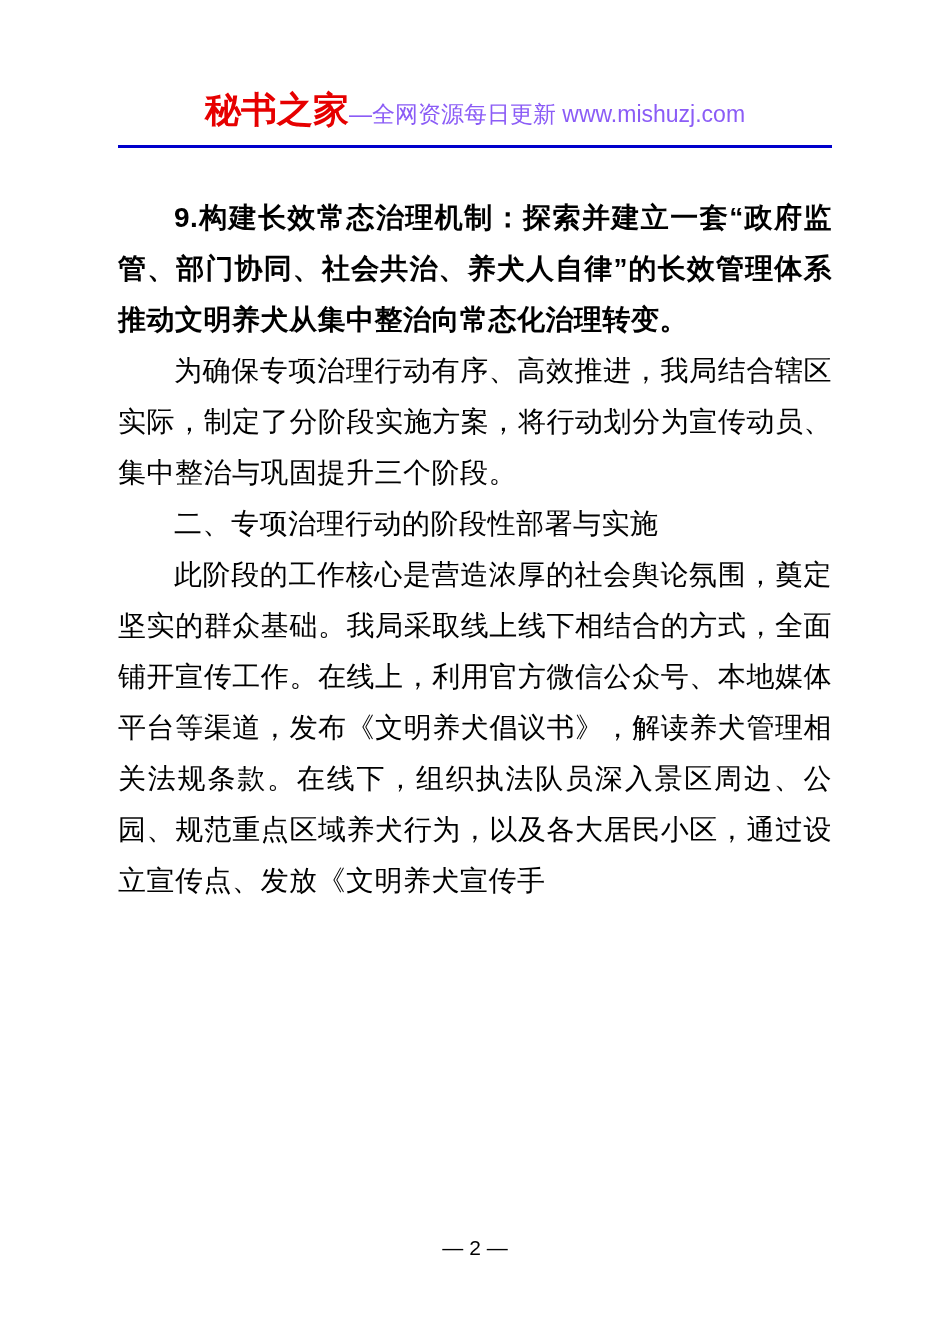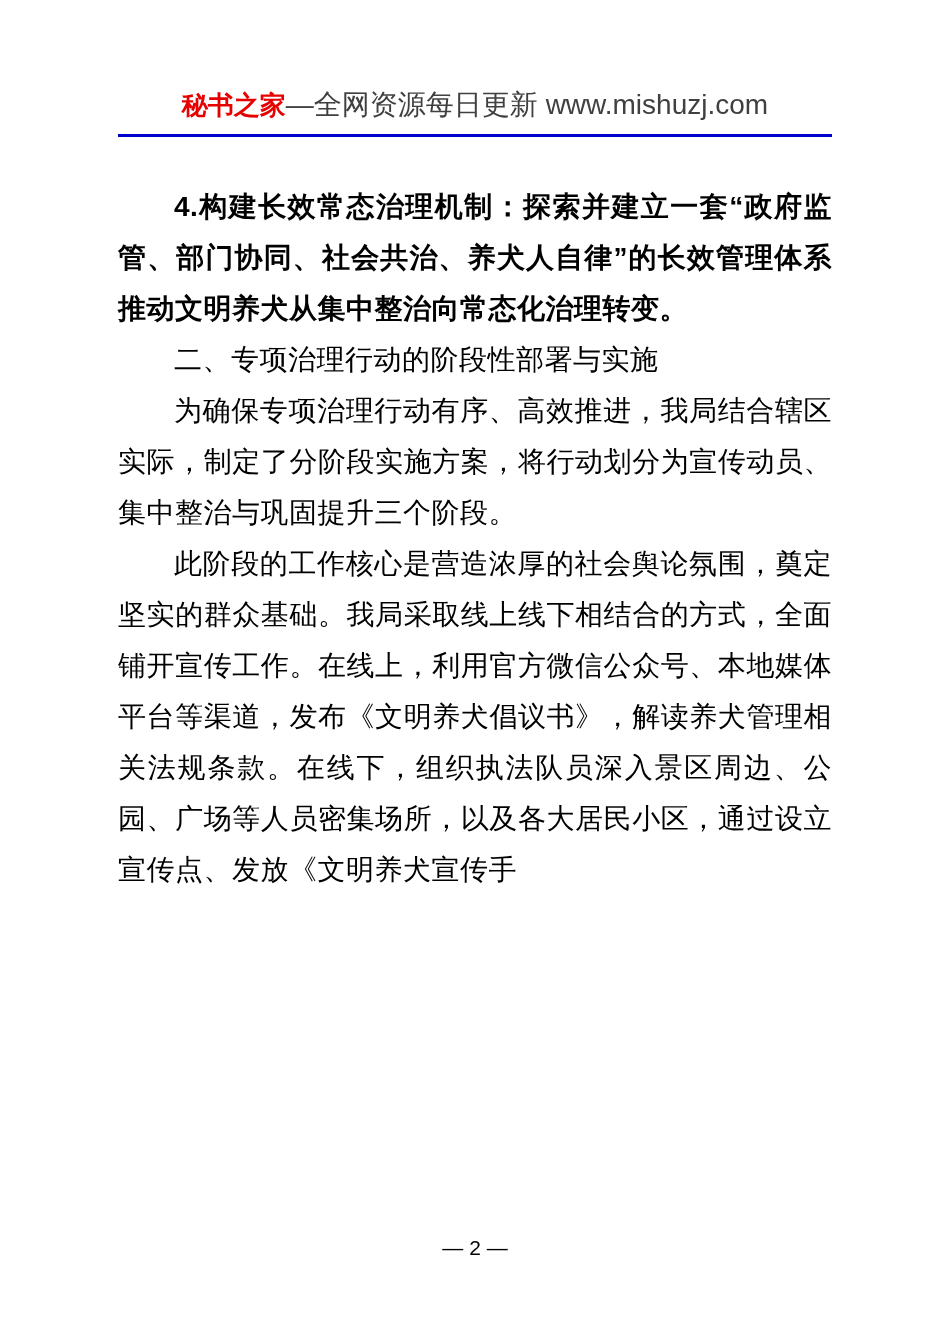--- a/index.html
+++ b/index.html
@@ -12,27 +12,27 @@
     position: relative;
     overflow: hidden;
     color: #000;
   }
   .header {
     padding-top: 86px;
     text-align: center;
     white-space: nowrap;
   }
   .brand {
-    font-size: 26px;
+    font-size: 36px;
     font-weight: bold;
     color: #e60000;
   }
   .tagline, .url {
-    font-size: 28px;
-    color: #404040;
+    font-size: 23px;
+    color: #8b5cf6;
     text-align: right;
   }
   .rule {
     width: 714px;
     border-top: 3px solid #0000cc;
     margin: 10px auto 0 auto;
   }
   .content {
     margin: 44px 118px 0 118px;
     font-size: 28px;
@@ -55,19 +55,19 @@
 </style>
 </head>
 <body>
 
 <div class="header">
   <span class="brand">秘书之家</span><span class="tagline">—全网资源每日更新 </span><span class="url">www.mishuzj.com</span>
 </div>
 <div class="rule"></div>
 
 <div class="content">
-  <p class="bold indent">4.构建长效常态治理机制：探索并建立一套“政府监管、部门协同、社会共治、养犬人自律”的长效管理体系推动文明养犬从集中整治向常态化治理转变。</p>
+  <p class="bold indent">9.构建长效常态治理机制：探索并建立一套“政府监管、部门协同、社会共治、养犬人自律”的长效管理体系推动文明养犬从集中整治向常态化治理转变。</p>
+  <p class="indent">为确保专项治理行动有序、高效推进，我局结合辖区实际，制定了分阶段实施方案，将行动划分为宣传动员、集中整治与巩固提升三个阶段。</p>
   <p class="indent">二、专项治理行动的阶段性部署与实施</p>
-  <p class="indent">为确保专项治理行动有序、高效推进，我局结合辖区实际，制定了分阶段实施方案，将行动划分为宣传动员、集中整治与巩固提升三个阶段。</p>
-  <p class="indent">此阶段的工作核心是营造浓厚的社会舆论氛围，奠定坚实的群众基础。我局采取线上线下相结合的方式，全面铺开宣传工作。在线上，利用官方微信公众号、本地媒体平台等渠道，发布《文明养犬倡议书》，解读养犬管理相关法规条款。在线下，组织执法队员深入景区周边、公园、广场等人员密集场所，以及各大居民小区，通过设立宣传点、发放《文明养犬宣传手</p>
+  <p class="indent">此阶段的工作核心是营造浓厚的社会舆论氛围，奠定坚实的群众基础。我局采取线上线下相结合的方式，全面铺开宣传工作。在线上，利用官方微信公众号、本地媒体平台等渠道，发布《文明养犬倡议书》，解读养犬管理相关法规条款。在线下，组织执法队员深入景区周边、公园、规范重点区域养犬行为，以及各大居民小区，通过设立宣传点、发放《文明养犬宣传手</p>
 </div>
 
 <div class="footer">— 2 —</div>
 
 </body></html>

